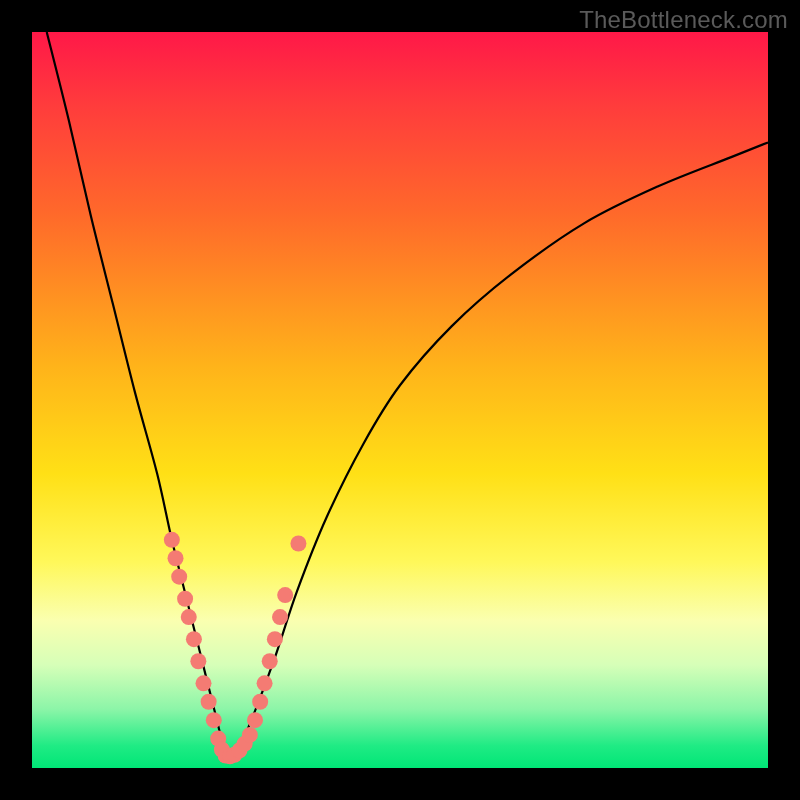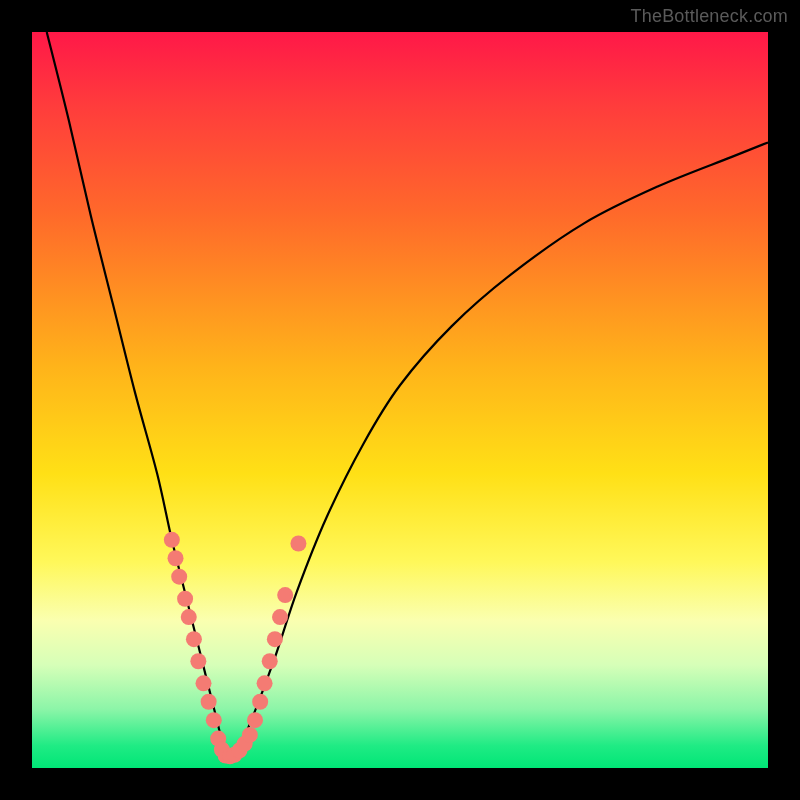--- a/index.html
+++ b/index.html
@@ -36,21 +36,21 @@
       #8cf5a8 92%,
       #1feb84 97%,
       #00e676 100%
     );
   }
   .watermark {
     position: absolute;
     top: 6px;
     right: 12px;
     color: #5a5a5a;
-    font-size: 18px;
+    font-size: 24px;
     font-weight: 500;
     letter-spacing: 0.2px;
     user-select: none;
   }
   svg.curve {
     position: absolute;
     left: 0;
     top: 0;
     width: 736px;
     height: 736px;

